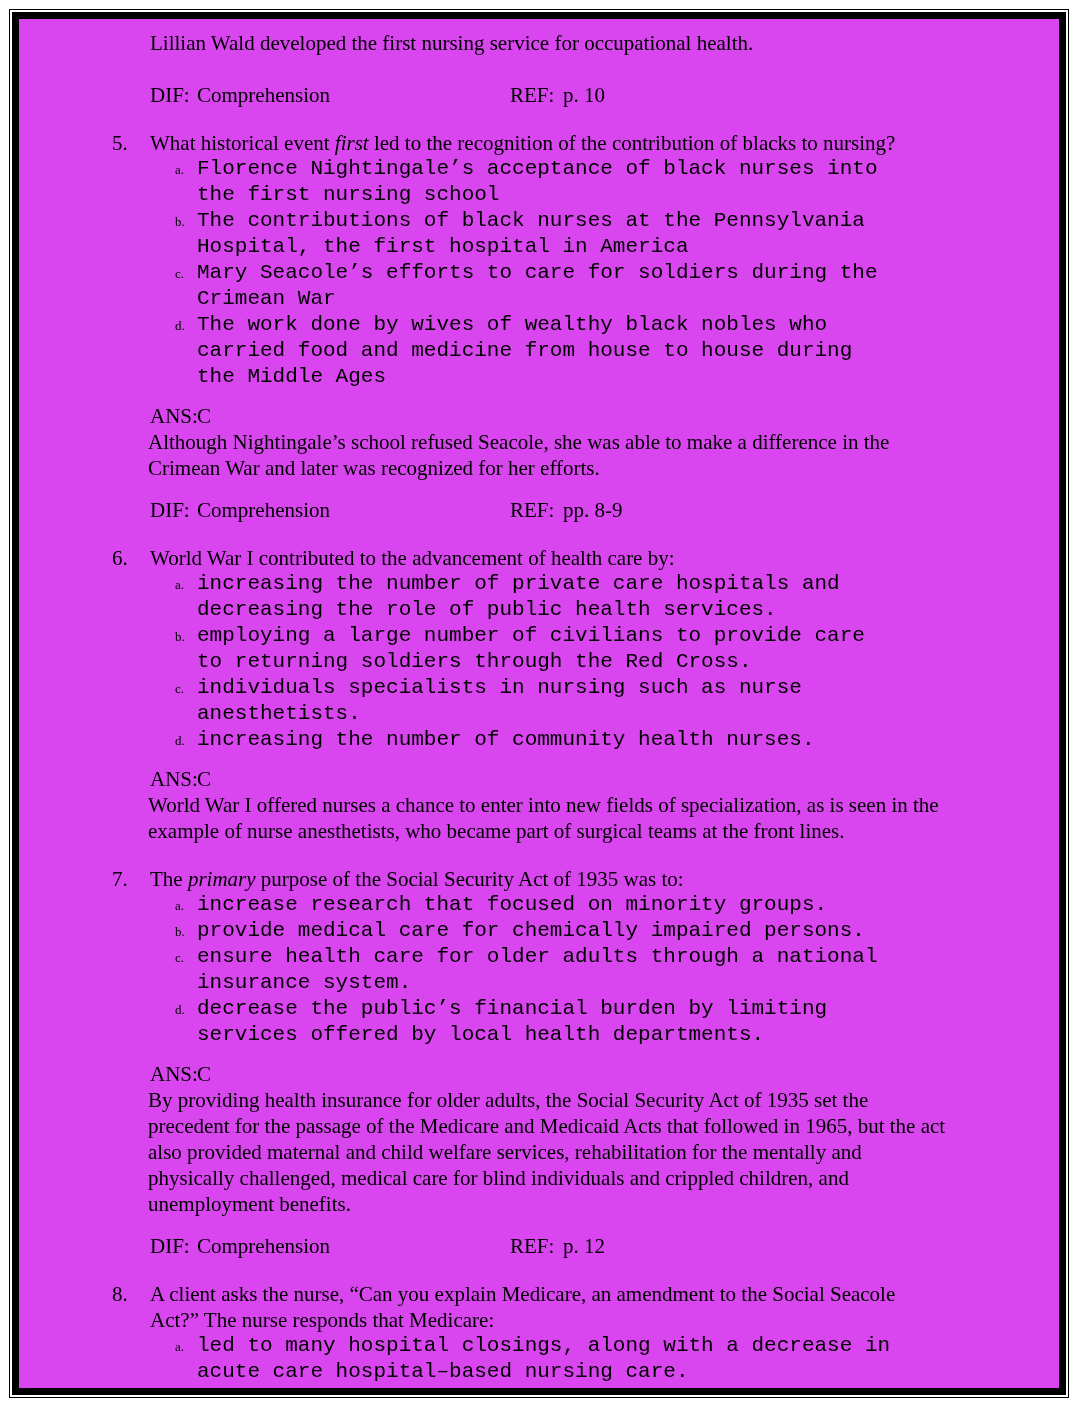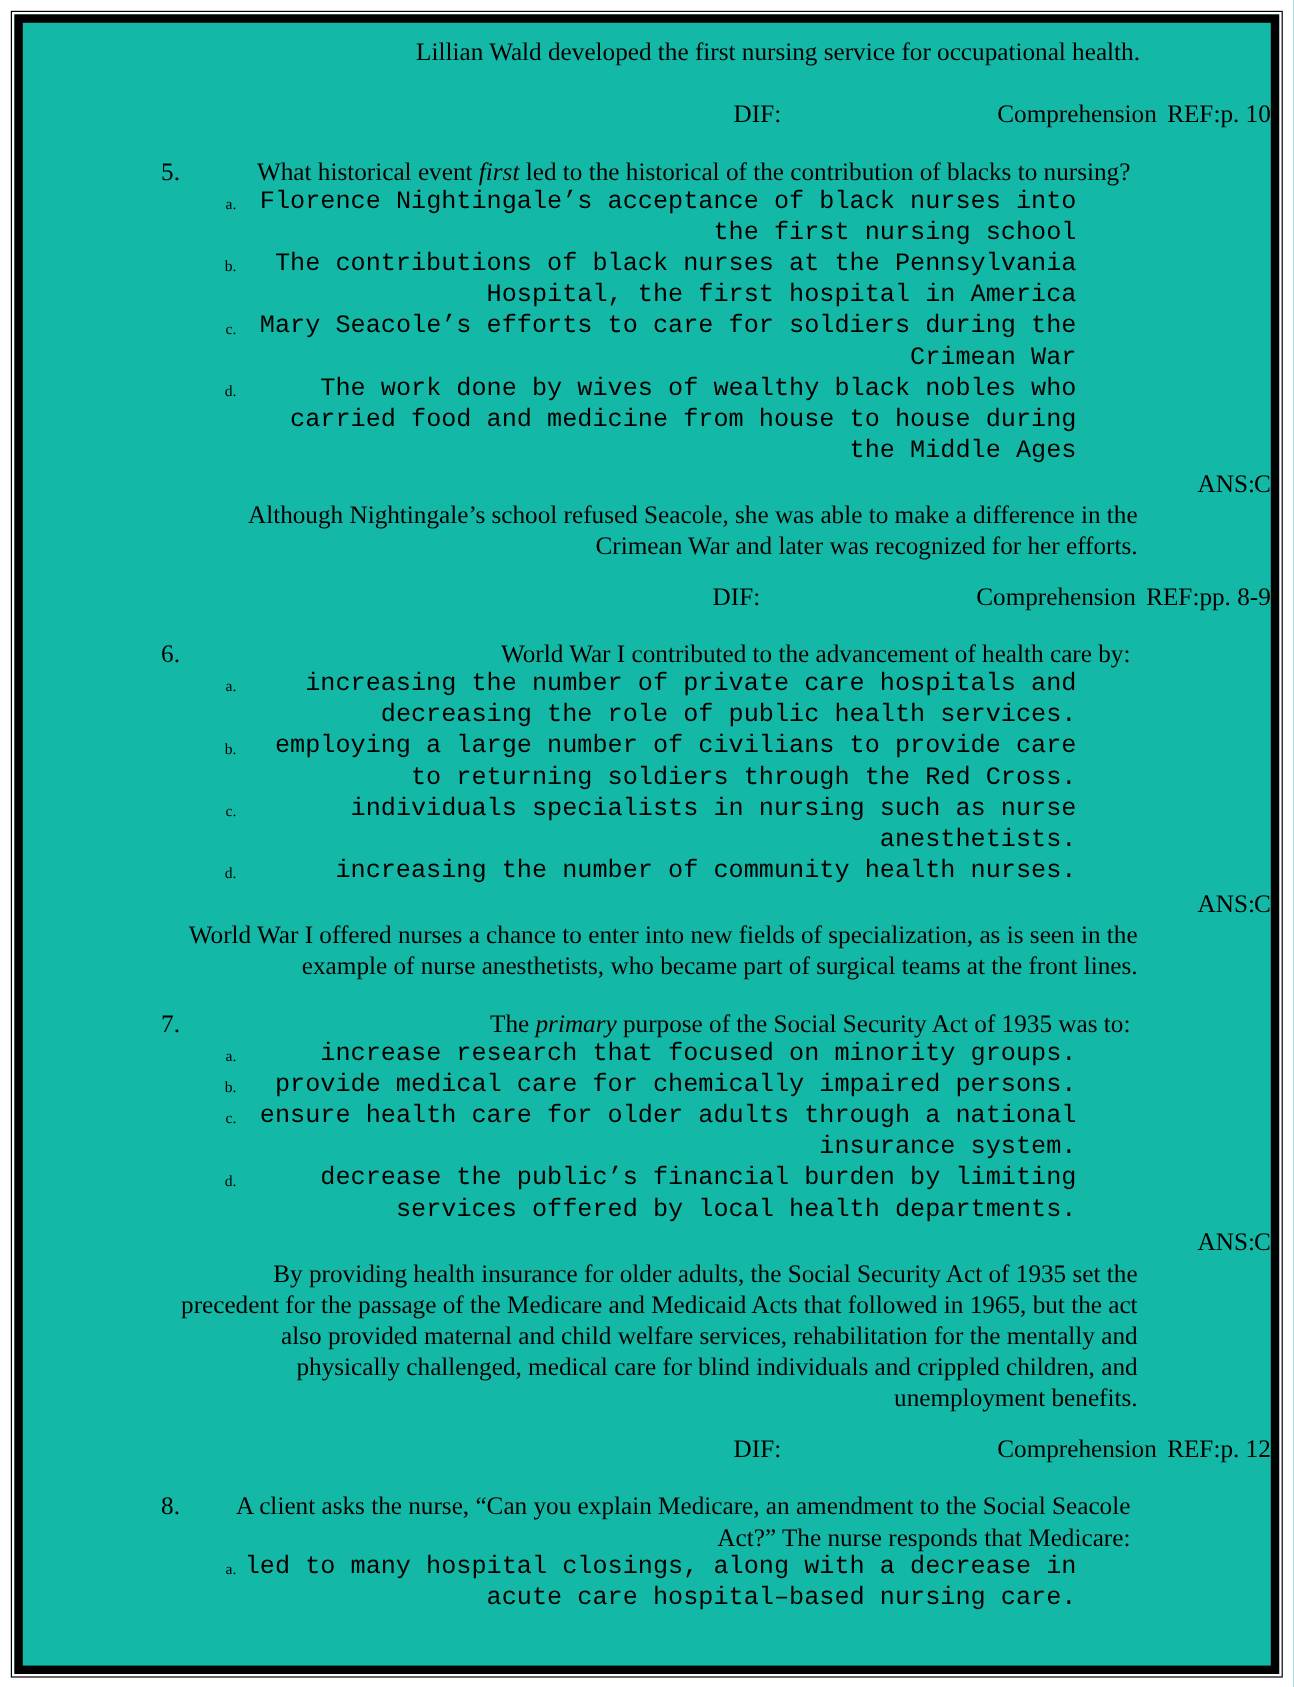--- a/index.html
+++ b/index.html
@@ -9,43 +9,43 @@
     color: #000000;
     font-family: "Liberation Serif", serif;
     position: relative;
   }
   .frame-outer {
     position: absolute; left: 9px; top: 9px; right: 9px; bottom: 8px;
     border: 1px solid #000; padding: 2px; box-sizing: border-box;
   }
   .frame-inner {
     border: 7px solid #000; width: 100%; height: 100%;
-    box-sizing: border-box; overflow: hidden; background: #14b8a6; text-align: right;
+    box-sizing: border-box; overflow: hidden; background: #d946ef;
   }
   .content {
     padding: 11px 0 0 93px;
     font-size: 21px; line-height: 26px;
   }
   p { margin: 0; }
   .indent { margin-left: 38px; }
   .frag { width: 800px; }
   .q-row { display: flex; }
   .q-num { width: 38px; flex: none; }
   .q-stem { width: 792px; }
   .option { display: flex; margin-left: 63px; align-items: flex-start; }
   .opt-letter {
     width: 22px; flex: none;
     font-size: 13px; line-height: 20px; padding-top: 4px;
     box-sizing: border-box;
   }
   .opt-text { width: 700px; font-family: Liberation Mono, monospace; }
-  .ans-line { margin-left: 38px; }
+  .ans-line { margin-top: 13px; margin-left: 38px; }
   .ans-label { display: inline-block; width: 47px; }
   .rationale { margin-left: 36px; width: 800px; }
-  .meta-line { margin-top: 16px; margin-left: 22px; white-space: nowrap; }
+  .meta-line { margin-top: 16px; margin-left: 38px; white-space: nowrap; }
   .meta-line.first { margin-top: 26px; }
   .lbl-dif { display: inline-block; width: 47px; }
   .val-dif { display: inline-block; width: 313px; }
   .lbl-ref { display: inline-block; width: 53px; }
   .question { margin-top: 22px; }
   em { }
 </style>
 </head>
 <body>
 
@@ -56,21 +56,21 @@
   <header>
     <p class="indent frag">Lillian Wald developed the first nursing service for occupational health.</p>
     <div class="meta-line first">
       <span class="lbl-dif">DIF:</span><span class="val-dif">Comprehension</span><span class="lbl-ref">REF:</span><span>p. 10</span>
     </div>
   </header>
 
   <section class="question">
     <div class="q-row">
       <span class="q-num">5.</span>
-      <p class="q-stem"><span>What historical event </span><em>first</em><span> led to the historical of the contribution of blacks to nursing?</span></p>
+      <p class="q-stem"><span>What historical event </span><em>first</em><span> led to the recognition of the contribution of blacks to nursing?</span></p>
     </div>
     <div class="option">
       <span class="opt-letter">a.</span>
       <p class="opt-text">Florence Nightingale’s acceptance of black nurses into the first nursing school</p>
     </div>
     <div class="option">
       <span class="opt-letter">b.</span>
       <p class="opt-text">The contributions of black nurses at the Pennsylvania Hospital, the first hospital in America</p>
     </div>
     <div class="option">

